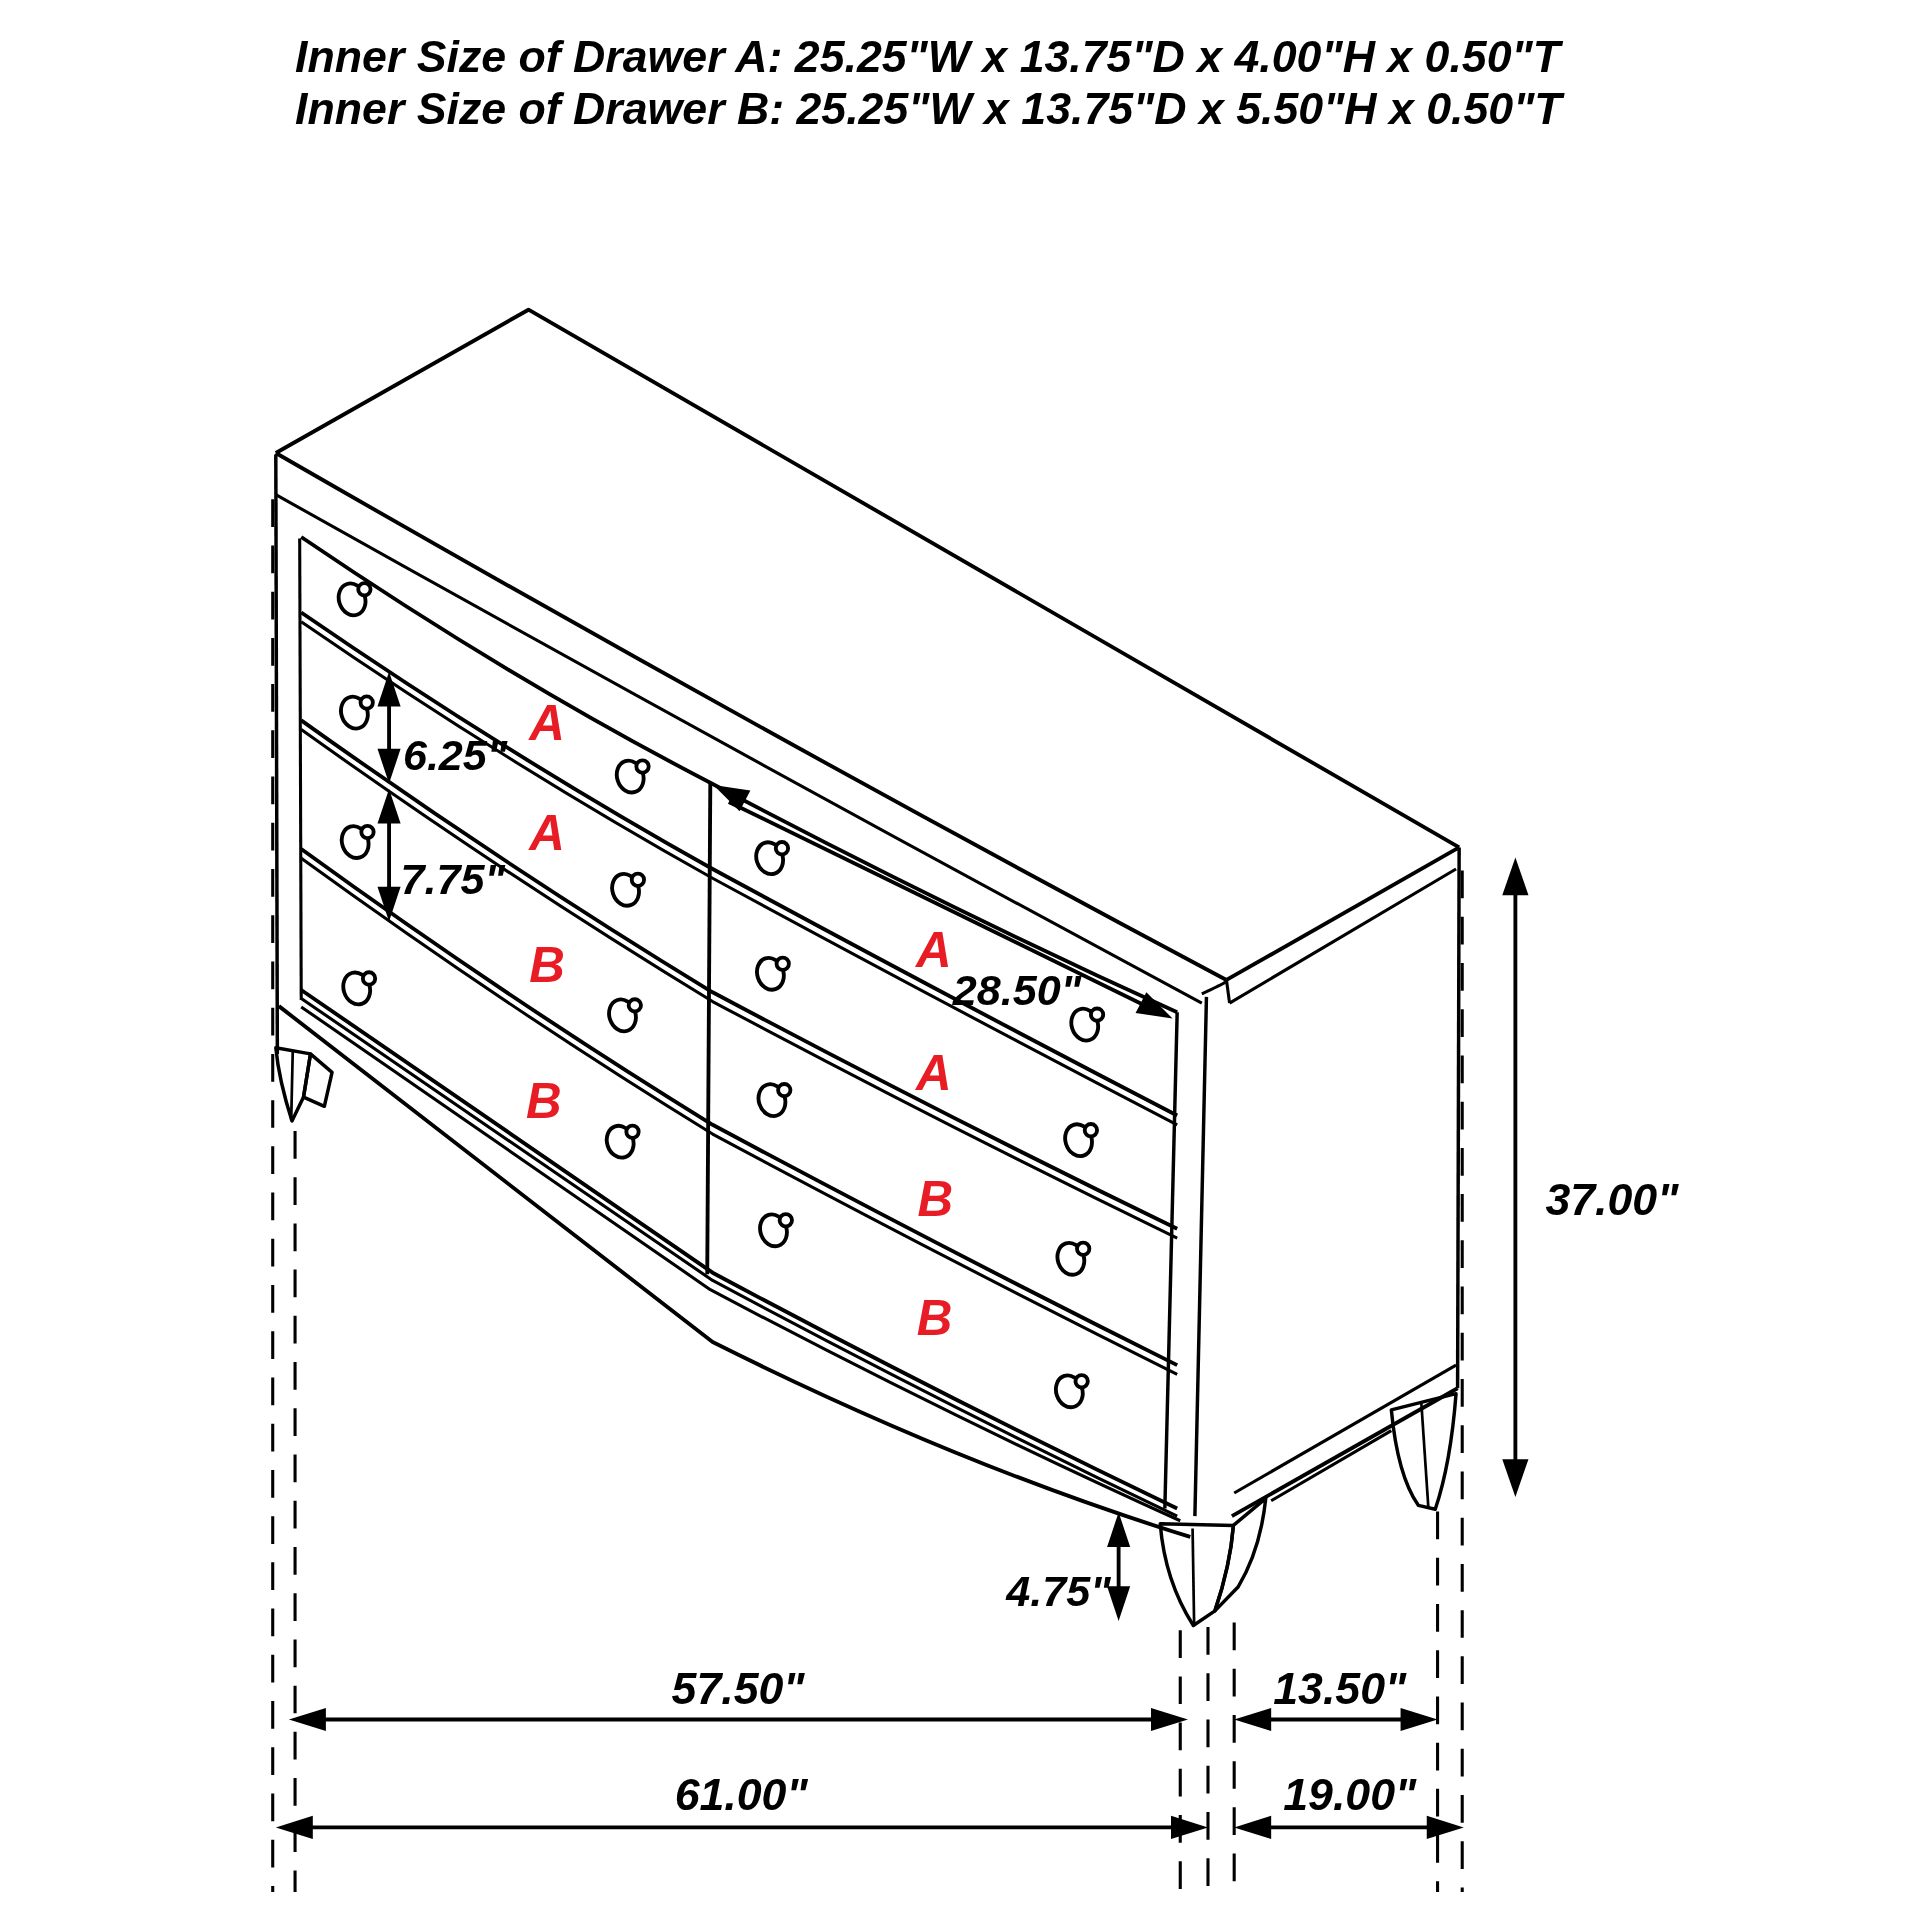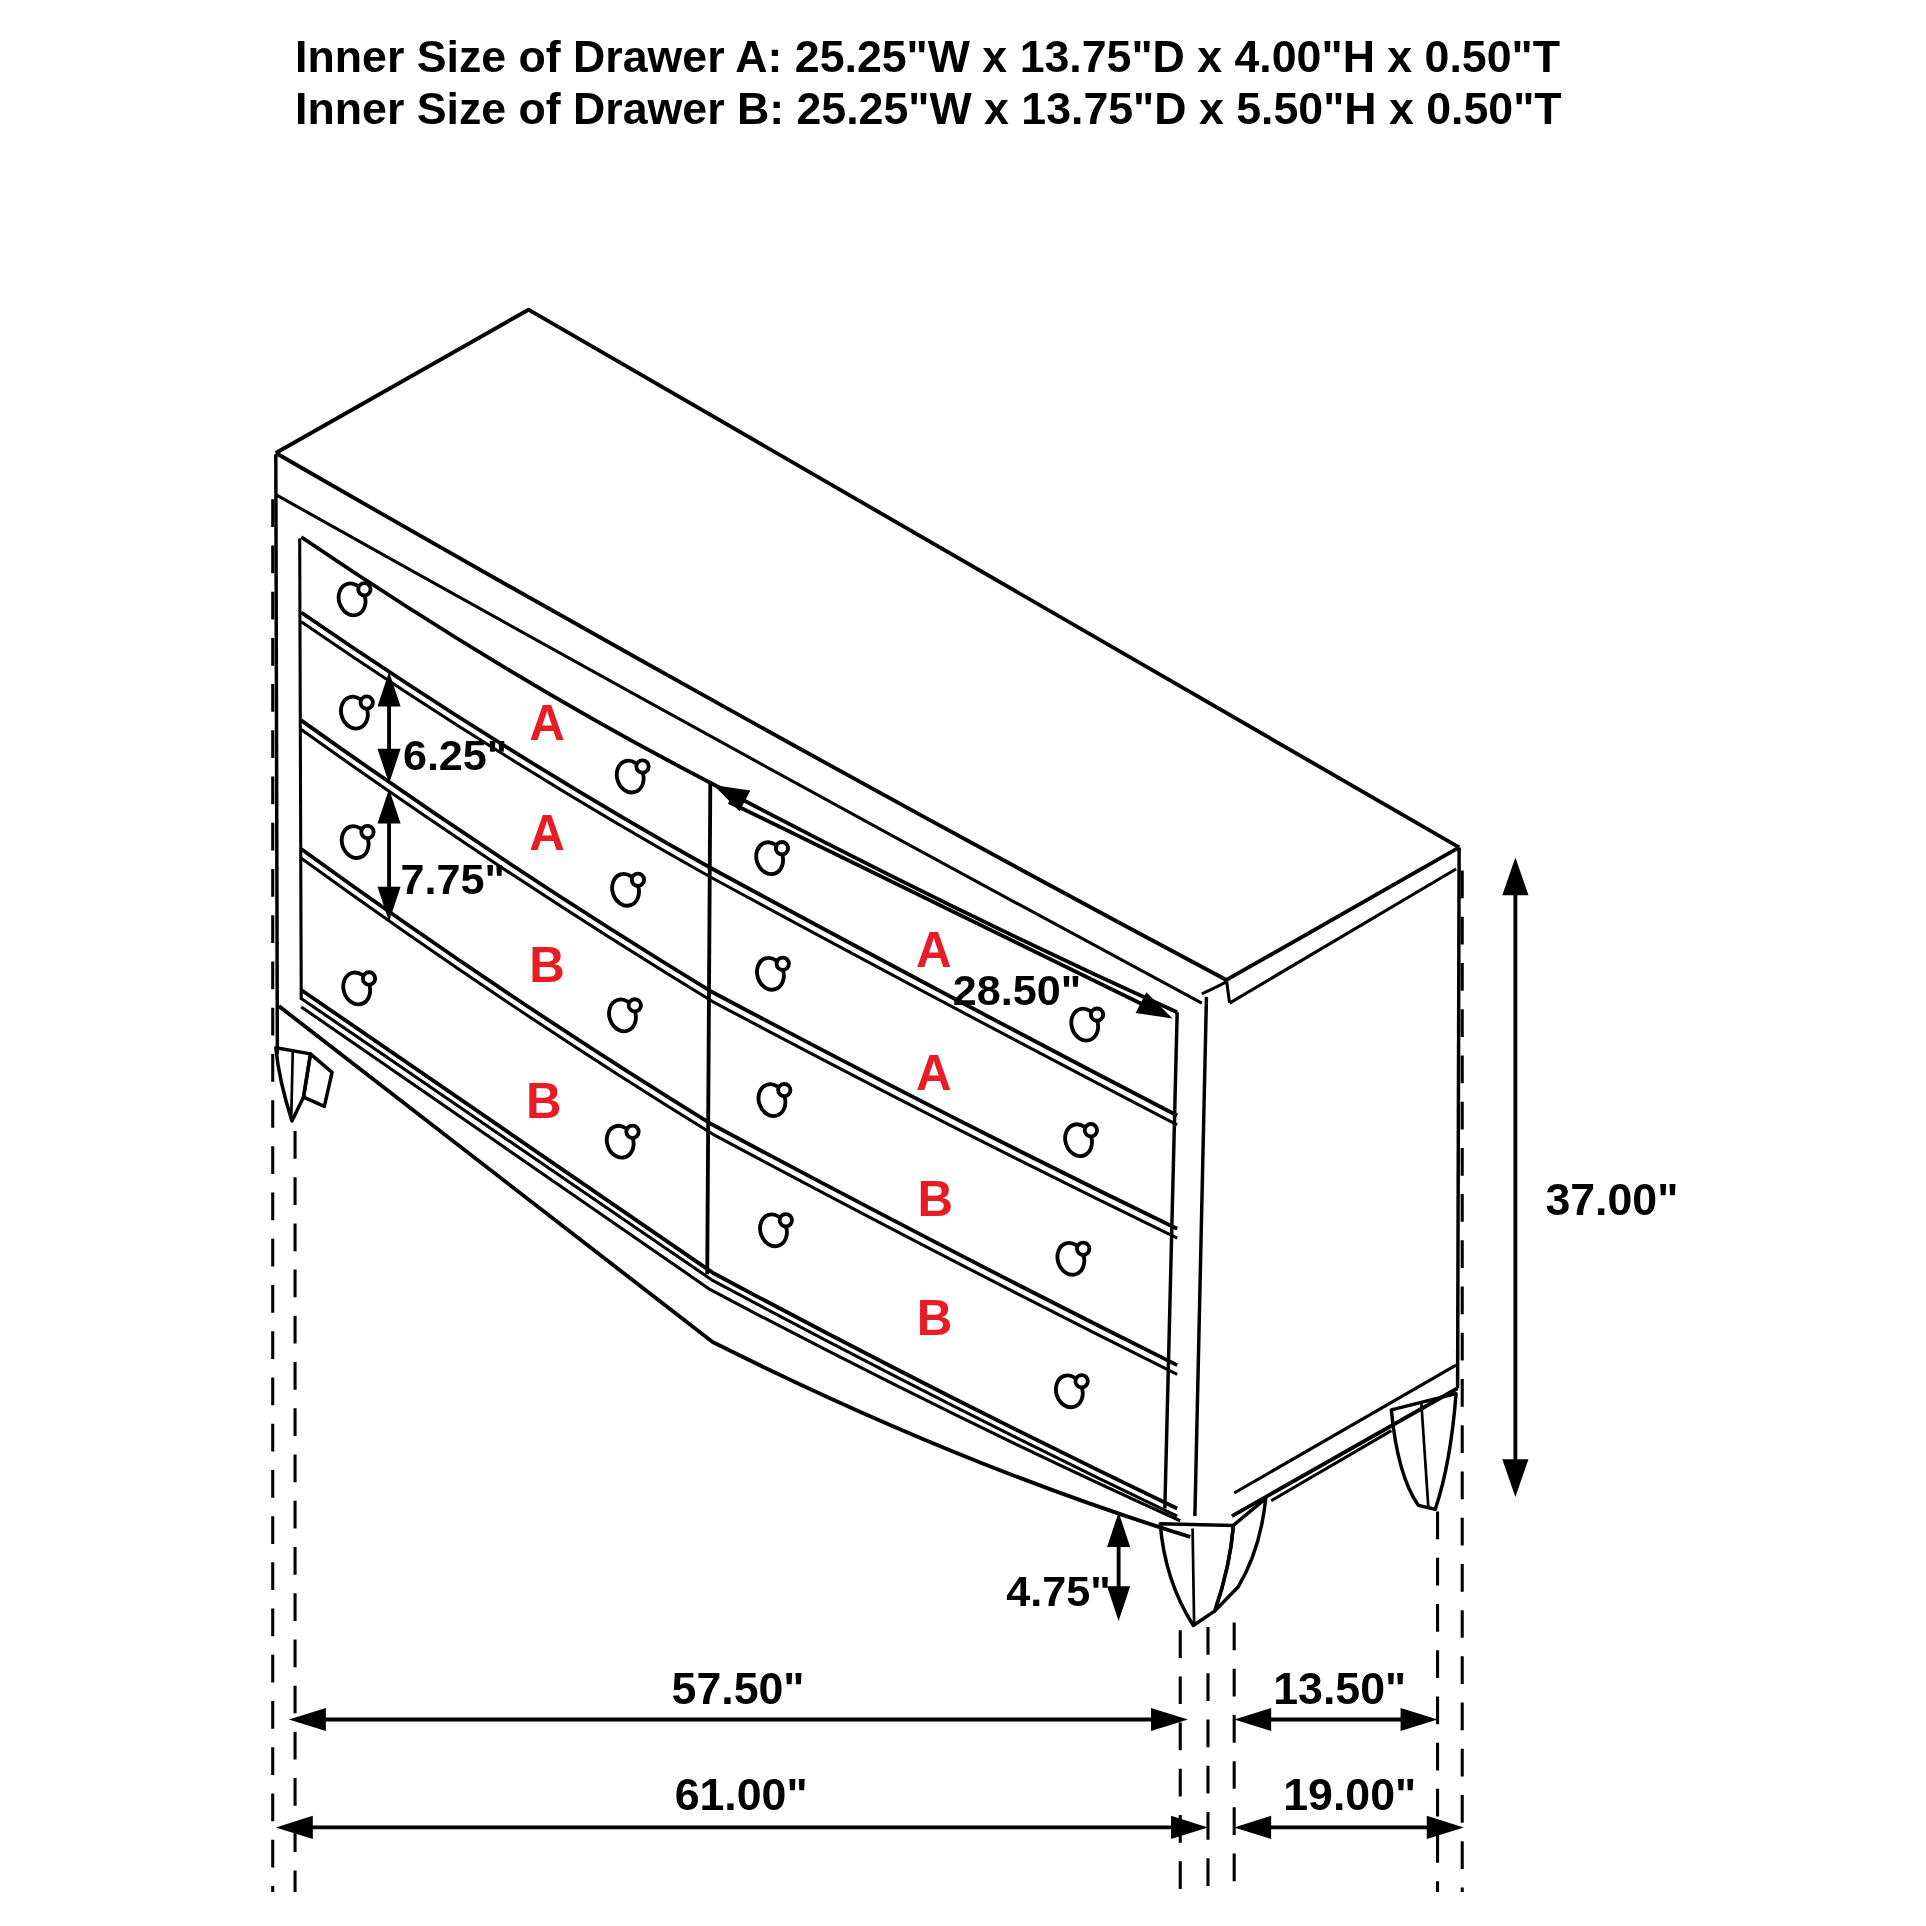--- a/index.html
+++ b/index.html
@@ -1,17 +1,17 @@
 <!DOCTYPE html>
 <html style="font-size:12.3px"><head>
 <meta charset="utf-8">
 <style>
   html,body{margin:0;padding:0;background:#fff;}
   .sheet{position:relative;width:1926px;height:1926px;background:#fff;overflow:hidden;
-         font-family:"Liberation Sans",sans-serif;}
+         font-family:"Liberation Sans",sans-serif;font-style:italic;}
   svg{position:absolute;left:0;top:0;}
   .ln{fill:none;stroke:#000;stroke-linecap:butt;stroke-linejoin:round;}
   .dash{fill:none;stroke:#000;stroke-width:4;stroke-dasharray:36 24;}
   .ah{fill:#000;stroke:none;}
   .dimline{fill:none;stroke:#000;stroke-width:5;}
   .hdr{font-size:58px;font-weight:700;fill:#000;}
   .dimtxt{font-size:56px;font-weight:700;fill:#000;}
   .dimtxt2{font-size:58px;font-weight:700;fill:#000;}
   .ltr{font-size:64px;font-weight:700;}
   .knob{fill:#fff;stroke:#000;stroke-width:5;}

